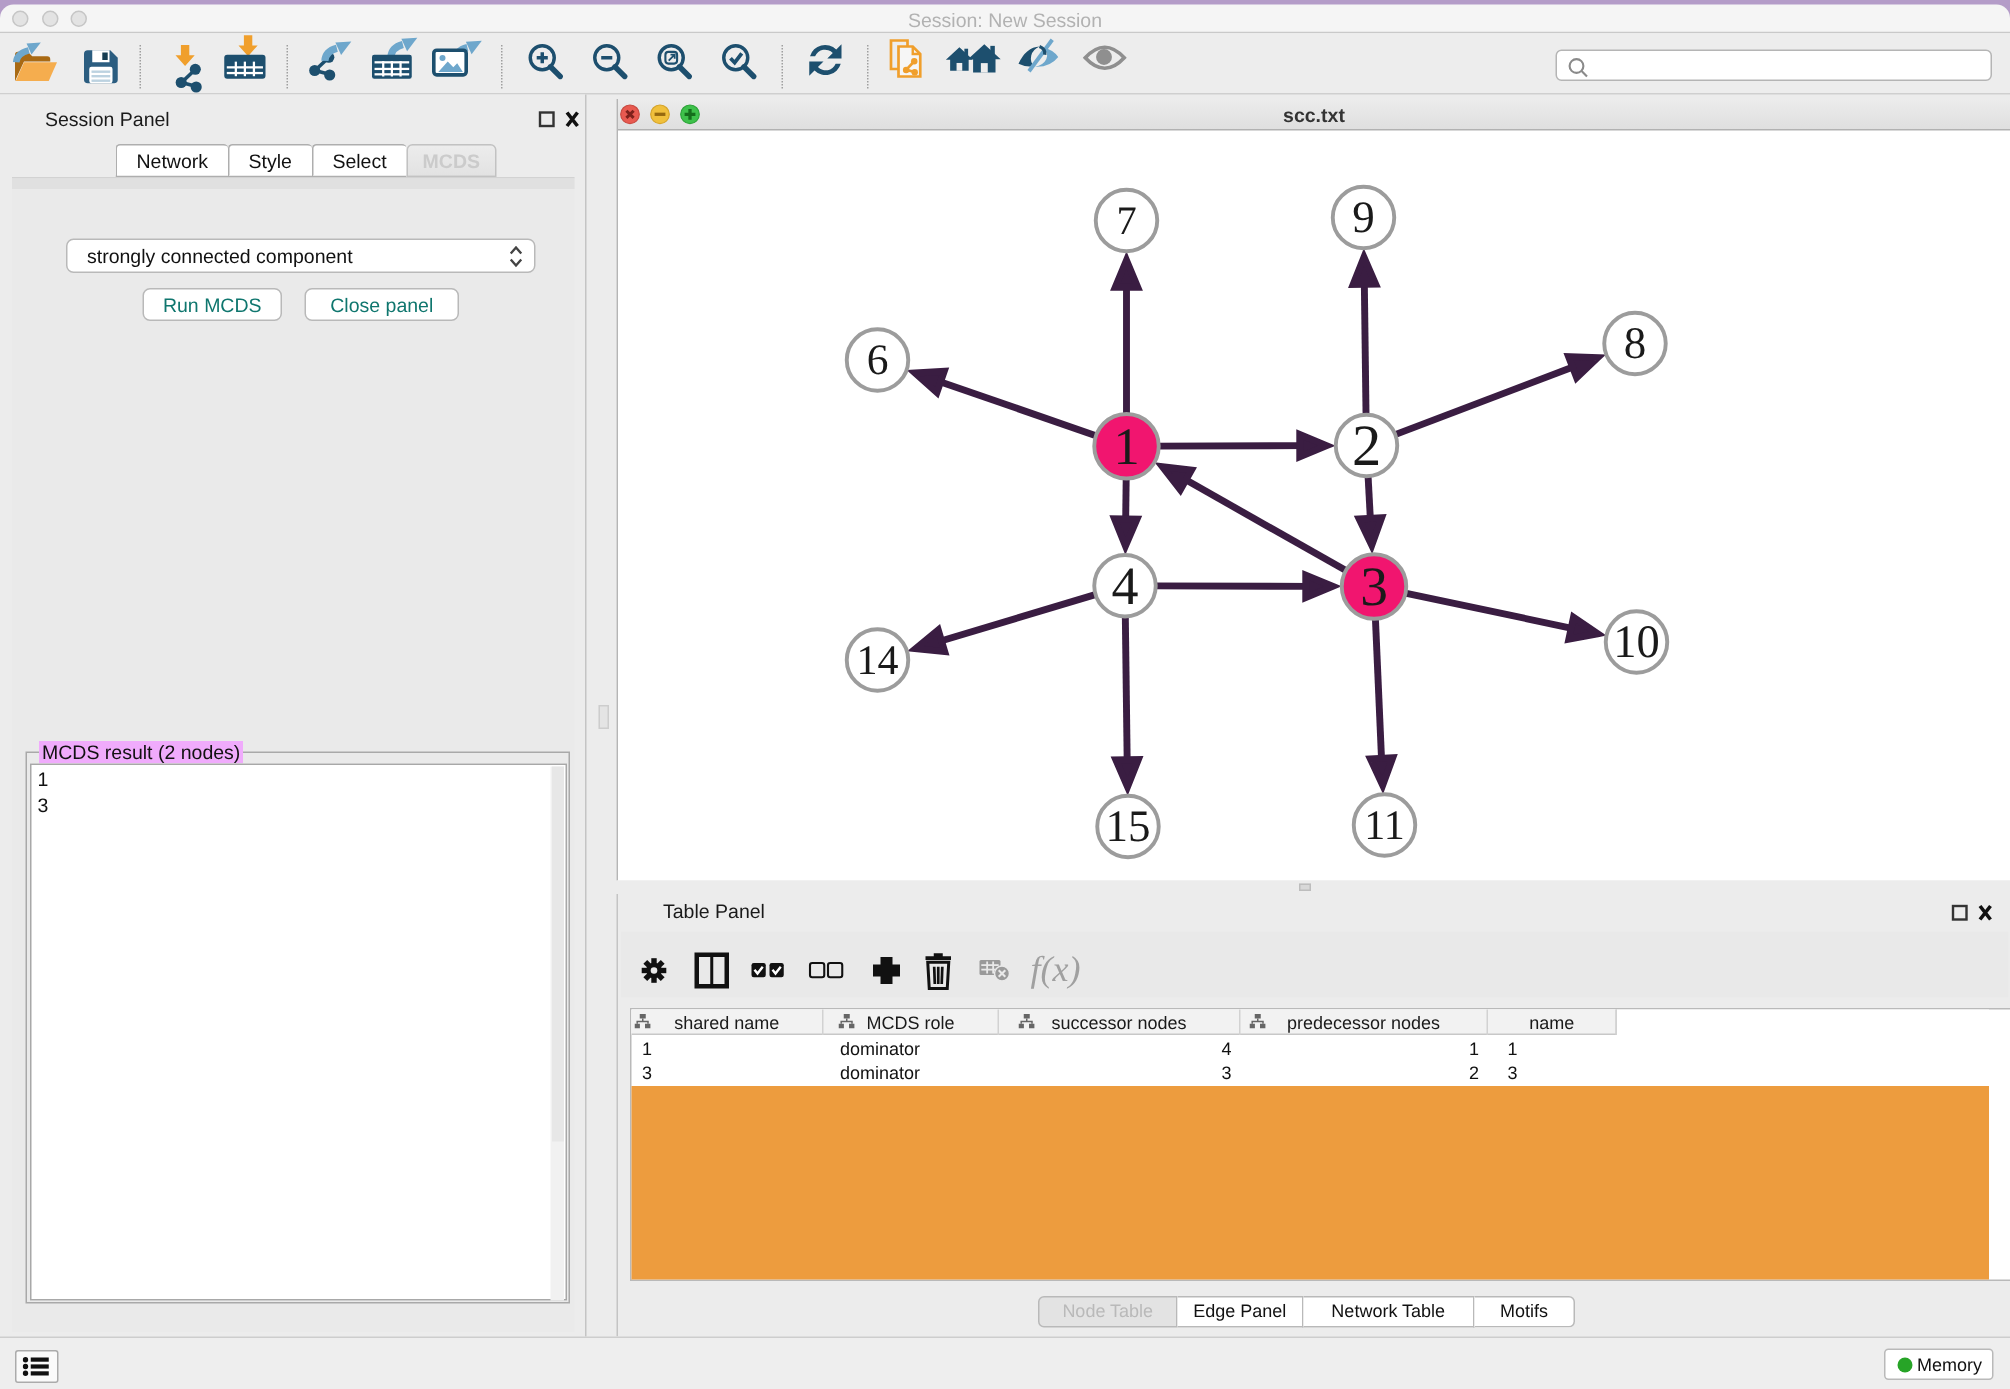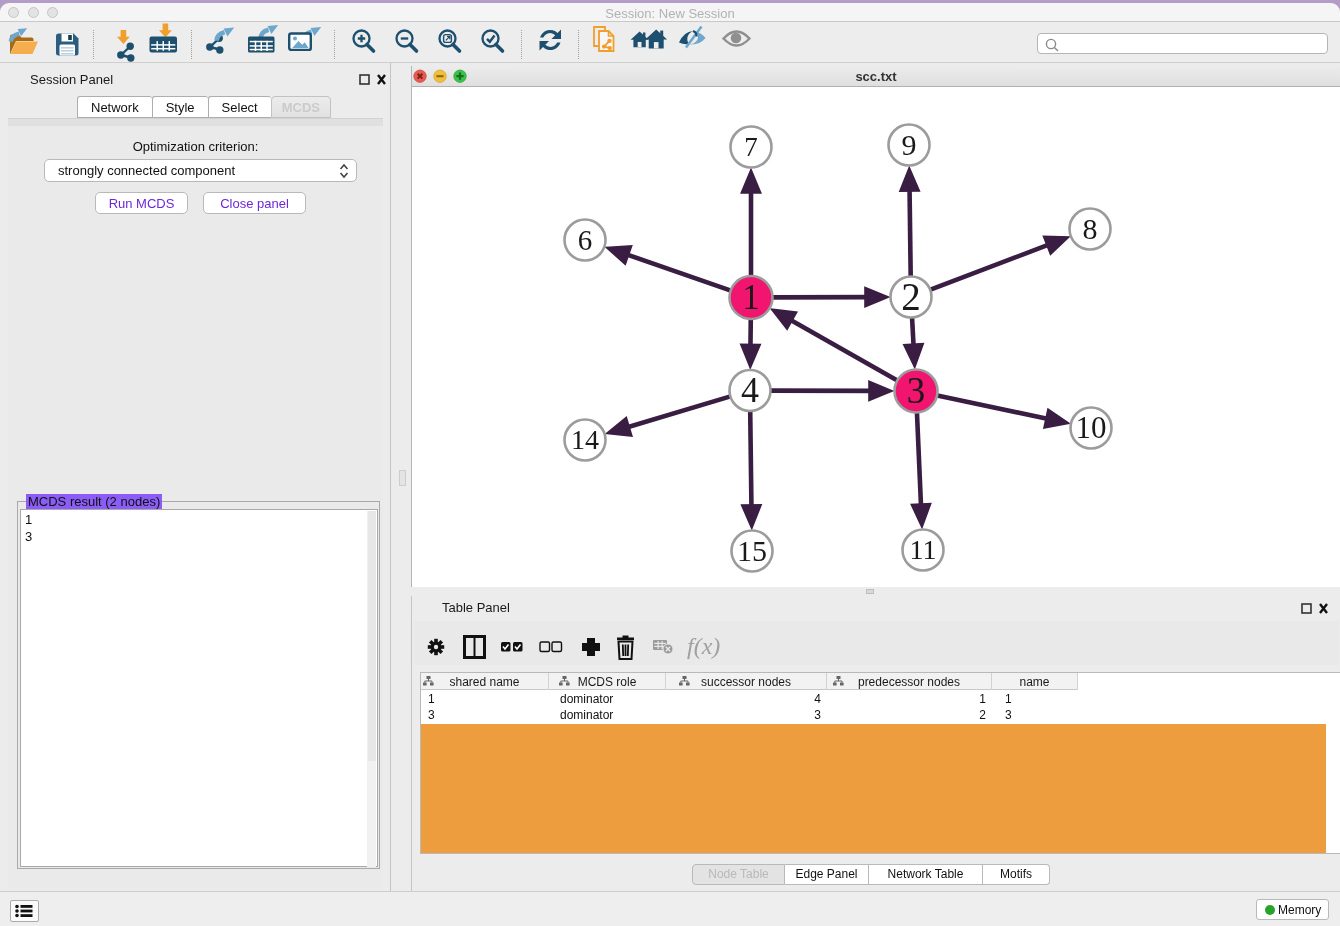--- a/index.html
+++ b/index.html
@@ -19,24 +19,24 @@
 #cptitle { position:absolute; left:30px; top:9px; font-size:13px; color:#1a1a1a; }
 .tabrow { position:absolute; top:33px; left:77px; height:22px; }
 .tab { float:left; height:22px; border:1px solid #aeaeae; border-right:none; background:#ffffff; font-size:13px; color:#111; padding:3px 13px 0 13px; border-radius:3px 3px 0 0; }
 .tab.last { border-right:1px solid #aeaeae; }
 .tab.ghost { background:linear-gradient(#ececec,#e2e2e2); color:#cbcbcb; border-color:#c2c2c2; border-radius:4px 4px 0 0; padding:3px 10px 0 10px;font-weight:bold; }
 #cpbody { position:absolute; left:8px; top:55px; width:375px; height:770px; background:#eaeaea; border-top:1px solid #d2d2d2; }
 #cpband { position:absolute; left:0; top:0; width:375px; height:7px; background:#e0e0e0; }
 #optlabel { position:absolute; left:0; top:20px; width:100%; text-align:center; font-size:13px; color:#111; }
 #dropdown { position:absolute; left:36px; top:40px; width:313px; height:23px; background:#ffffff; border:1px solid #b9b9b9; border-radius:5px; font-size:13px; color:#111; padding:3px 0 0 13px; }
 .chev { position:absolute; right:7px; top:3px; width:10px; height:16px; }
-.btn { position:absolute; height:22px; background:#ffffff; border:1px solid #b9b9b9; border-radius:5px; font-size:13px; color:#6d28d9; text-align:center; padding-top:3px; }
+.btn { position:absolute; height:22px; background:#ffffff; border:1px solid #b9b9b9; border-radius:5px; font-size:13px; color:#0f766e; text-align:center; padding-top:3px; }
 
 #fieldset { position:absolute; left:9px; top:382px; width:363px; height:368px; border:1px solid #a9a9a9; }
-#legend { position:absolute; left:8px; top:-8px; background:#8b5cf6; font-size:13px; color:#111; padding:0 2px; }
+#legend { position:absolute; left:8px; top:-8px; background:#f0abfc; font-size:13px; color:#111; padding:0 2px; }
 #resultbox { position:absolute; left:2px; top:7px; width:358px; height:358px; background:#ffffff; border:1px solid #a8a8a8; font-size:13px; color:#111; line-height:16.5px; padding:2px 0 0 4px; }
 #sbtrack { position:absolute; right:1px; top:1px; width:9px; height:356px; background:#f1f1f1; }
 #sbthumb { position:absolute; right:0px; top:0px; width:8px; height:250px; background:#e7e7e7; }
 
 #netwin { left:411px; top:66px; width:929px; height:521px; background:#ffffff; border-left:1px solid #b5b5b5; }
 #nettitle { position:absolute; left:0; top:0; width:100%; height:21px; background:linear-gradient(#ececec,#dfdfdf); border-bottom:1px solid #b1b1b1; }
 #netname { position:absolute; top:3px; left:0; width:100%; text-align:center; font-size:13px; font-weight:bold; color:#333; }
 #graph { position:absolute; left:0; top:21px; }
 .nl { font-family:"Liberation Serif", serif; fill:#1a1a1a; }
 #hsplit { left:411px; top:587px; width:929px; height:9px; background:#ececec; }
@@ -243,21 +243,20 @@
     <path d="M20 2 L27 11 M27 2 L20 11" stroke="#111" stroke-width="2.4"></path>
   </svg>
   <div class="tabrow">
     <div class="tab">Network</div>
       <div class="tab">Style</div>
       <div class="tab">Select</div>
       <div class="tab ghost last">MCDS</div>
   </div>
   <div id="cpbody">
       <div id="cpband"></div>
-    <div id="optlabel">Optimization criterion:</div>
     <div id="dropdown">strongly connected component
       <svg class="chev" viewBox="0 0 10 16">
           <path d="M1.5 6 L5 2 L8.5 6 M1.5 10 L5 14 L8.5 10" fill="none" stroke="#444" stroke-width="1.6"></path>
         </svg>
     </div>
     <div class="btn" style="left:87px;top:73px;width:93px;">Run MCDS</div>
     <div class="btn" style="left:195px;top:73px;width:103px;">Close panel</div>
     <div id="fieldset">
       <div id="legend">MCDS result (2 nodes)</div>
       <div id="resultbox">1<br>3

